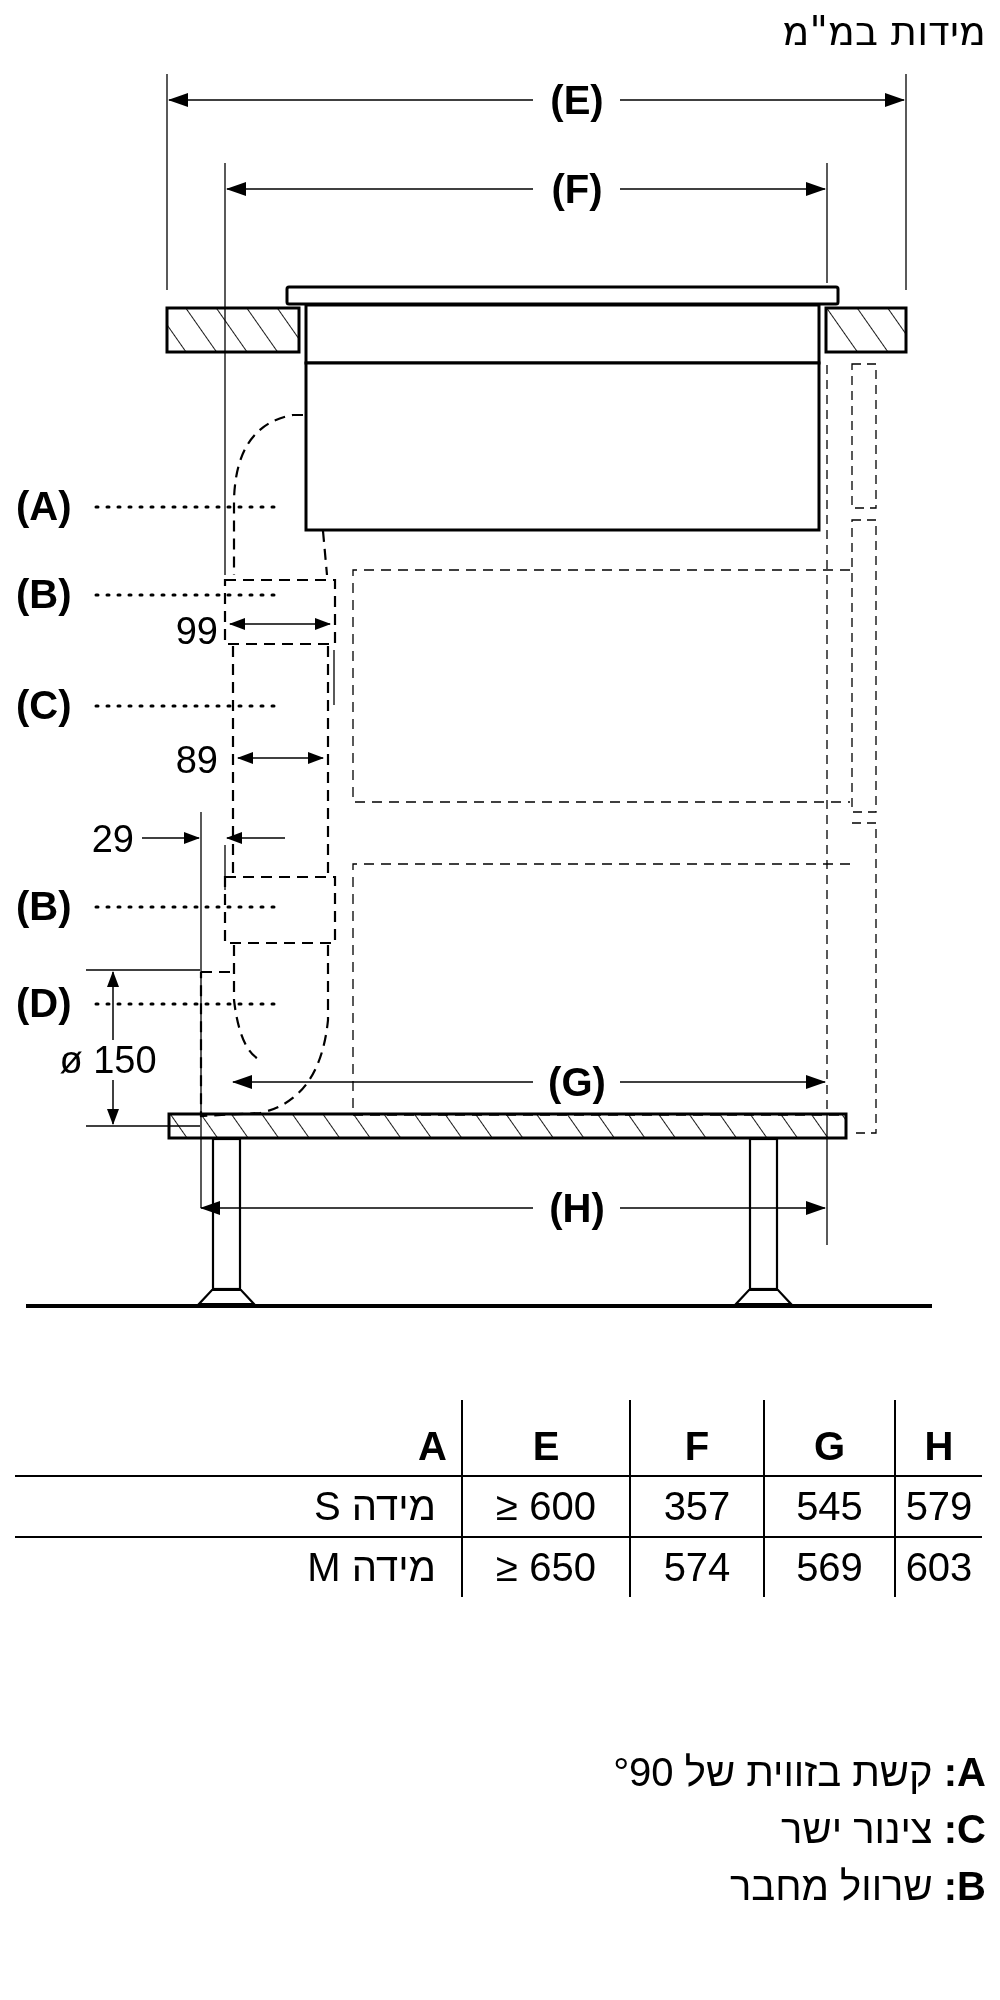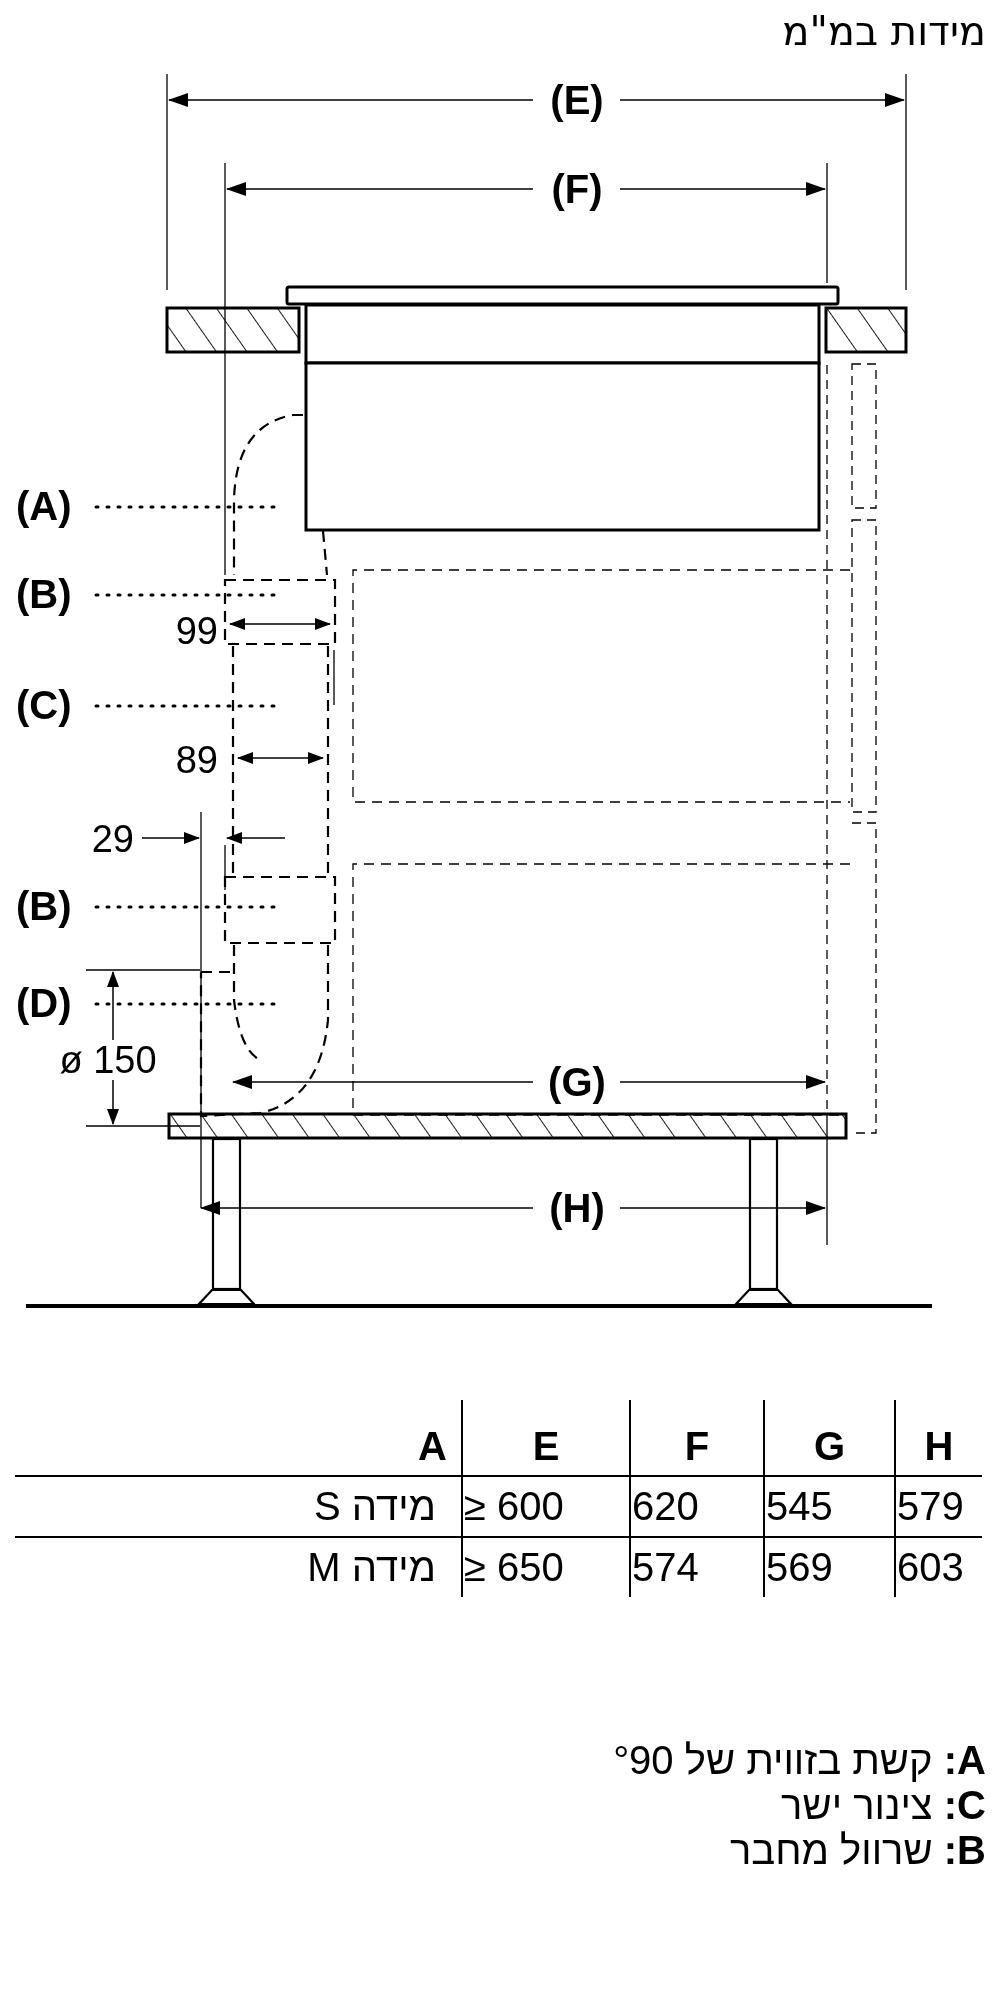--- a/index.html
+++ b/index.html
@@ -1,30 +1,30 @@
 <!DOCTYPE html>
 <html><head>
 <meta charset="utf-8">
 <style>
   html, body { margin: 0; padding: 0; background: #ffffff; }
   body { width: 1000px; height: 2000px; position: relative; overflow: hidden; font-family: "Liberation Sans", sans-serif; color: #000; }
   #diagram { position: absolute; left: 0; top: 0; }
   .units-title { position: absolute; right: 14px; top: 8px; font-family: "DejaVu Sans", sans-serif; font-size: 40px; direction: rtl; }
   .dimtable { position: absolute; left: 15px; top: 1400px; width: 967px; border-collapse: collapse; font-size: 40px; }
   .dimtable th { font-weight: bold; height: 68px; vertical-align: bottom; padding-bottom: 6px; text-align: center; }
-  .dimtable td { height: 57px; text-align: left; font-size: 40px; }
+  .dimtable td { height: 57px; text-align: center; font-size: 40px; }
   .dimtable tr.row td { border-top: 2px solid #000; }
   .dimtable .c0 { width: 420px; text-align: right; padding-right: 25px; direction: rtl; }
   .dimtable .c1 { width: 164px; }
   .dimtable .c2 { width: 130px; }
   .dimtable .c3 { width: 127px; }
   .dimtable .c1, .dimtable .c2, .dimtable .c3, .dimtable .c4 { border-left: 2px solid #000; }
   .dimtable th.c0 { font-size: 40px; padding-right: 14px; }
   .legend { position: absolute; right: 14px; top: 1738px; text-align: right; font-size: 40px; line-height: 45px; }
-  .legend-row { direction: rtl; white-space: nowrap; }
+  .legend-row { direction: rtl; white-space: nowrap; margin-top: 12px; }
   .legend-key { font-weight: bold; }
 </style>
 </head>
 <body>
 
 <div class="units-title">מידות במ"מ</div>
 
 <svg id="diagram" width="1000" height="1340" viewBox="0 0 1000 1340" xmlns="http://www.w3.org/2000/svg">
   <defs>
     <pattern id="hatch" patternUnits="userSpaceOnUse" width="25" height="25" patternTransform="rotate(-35)">
@@ -174,21 +174,21 @@
       <th class="c1">E</th>
       <th class="c2">F</th>
       <th class="c3">G</th>
       <th class="c4">H</th>
     </tr>
   </thead>
   <tbody>
     <tr class="row">
       <td class="c0">מידה S</td>
       <td class="c1">≥ 600</td>
-      <td class="c2">620</td>
+      <td class="c2">357</td>
       <td class="c3">545</td>
       <td class="c4">579</td>
     </tr>
     <tr class="row">
       <td class="c0">מידה M</td>
       <td class="c1">≥ 650</td>
       <td class="c2">574</td>
       <td class="c3">569</td>
       <td class="c4">603</td>
     </tr>

